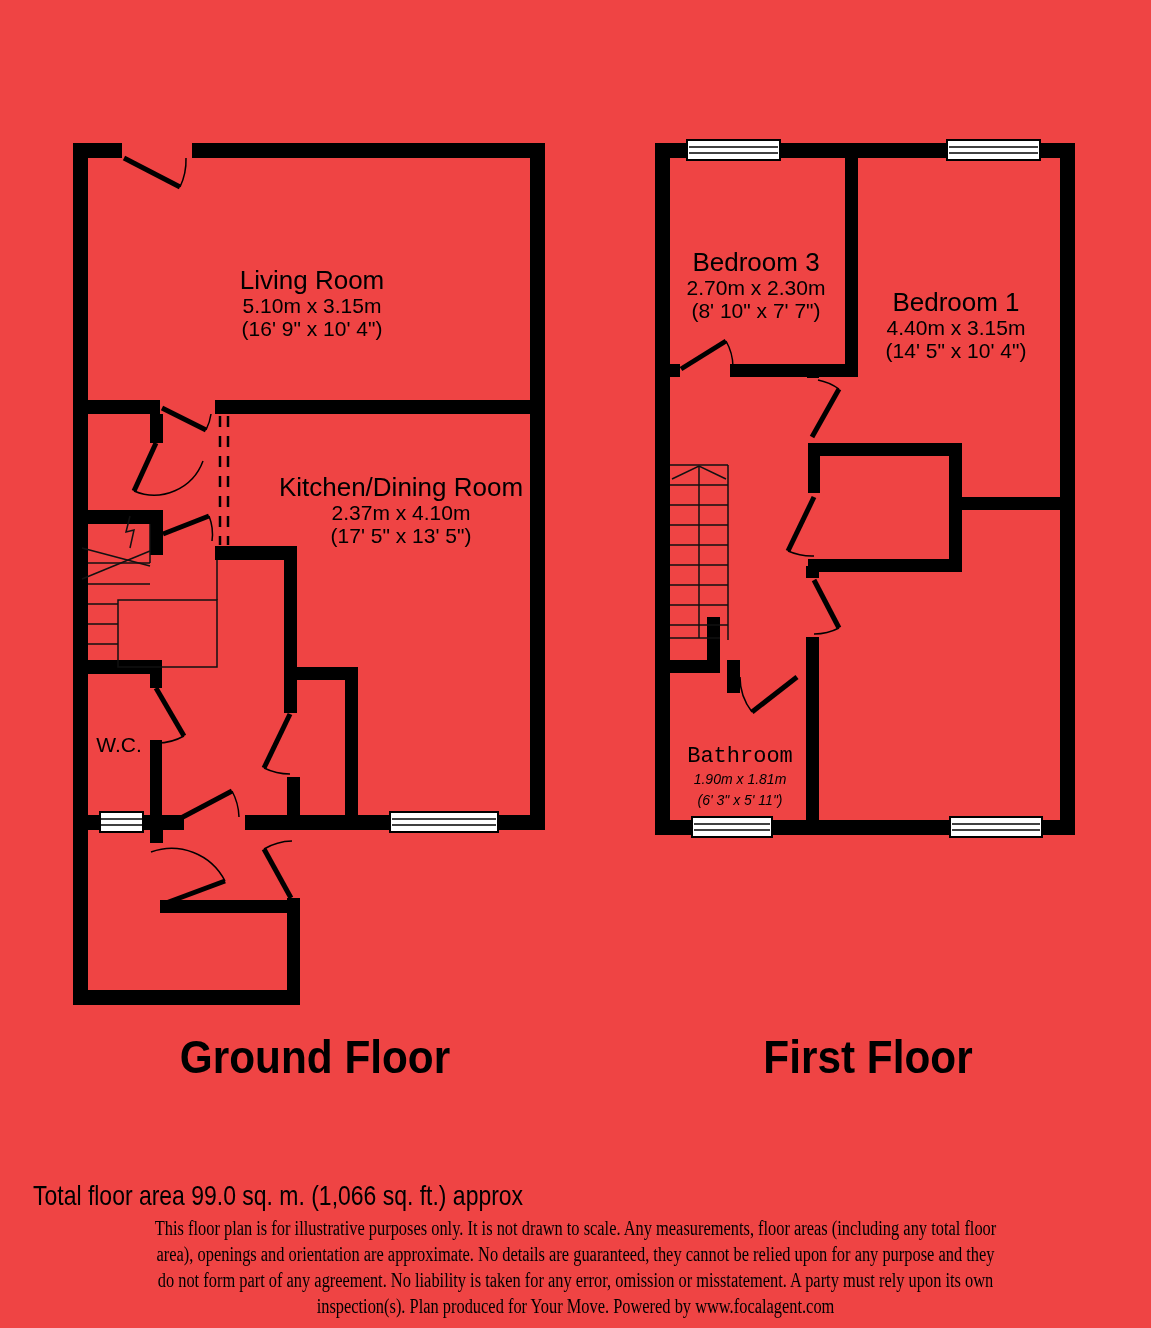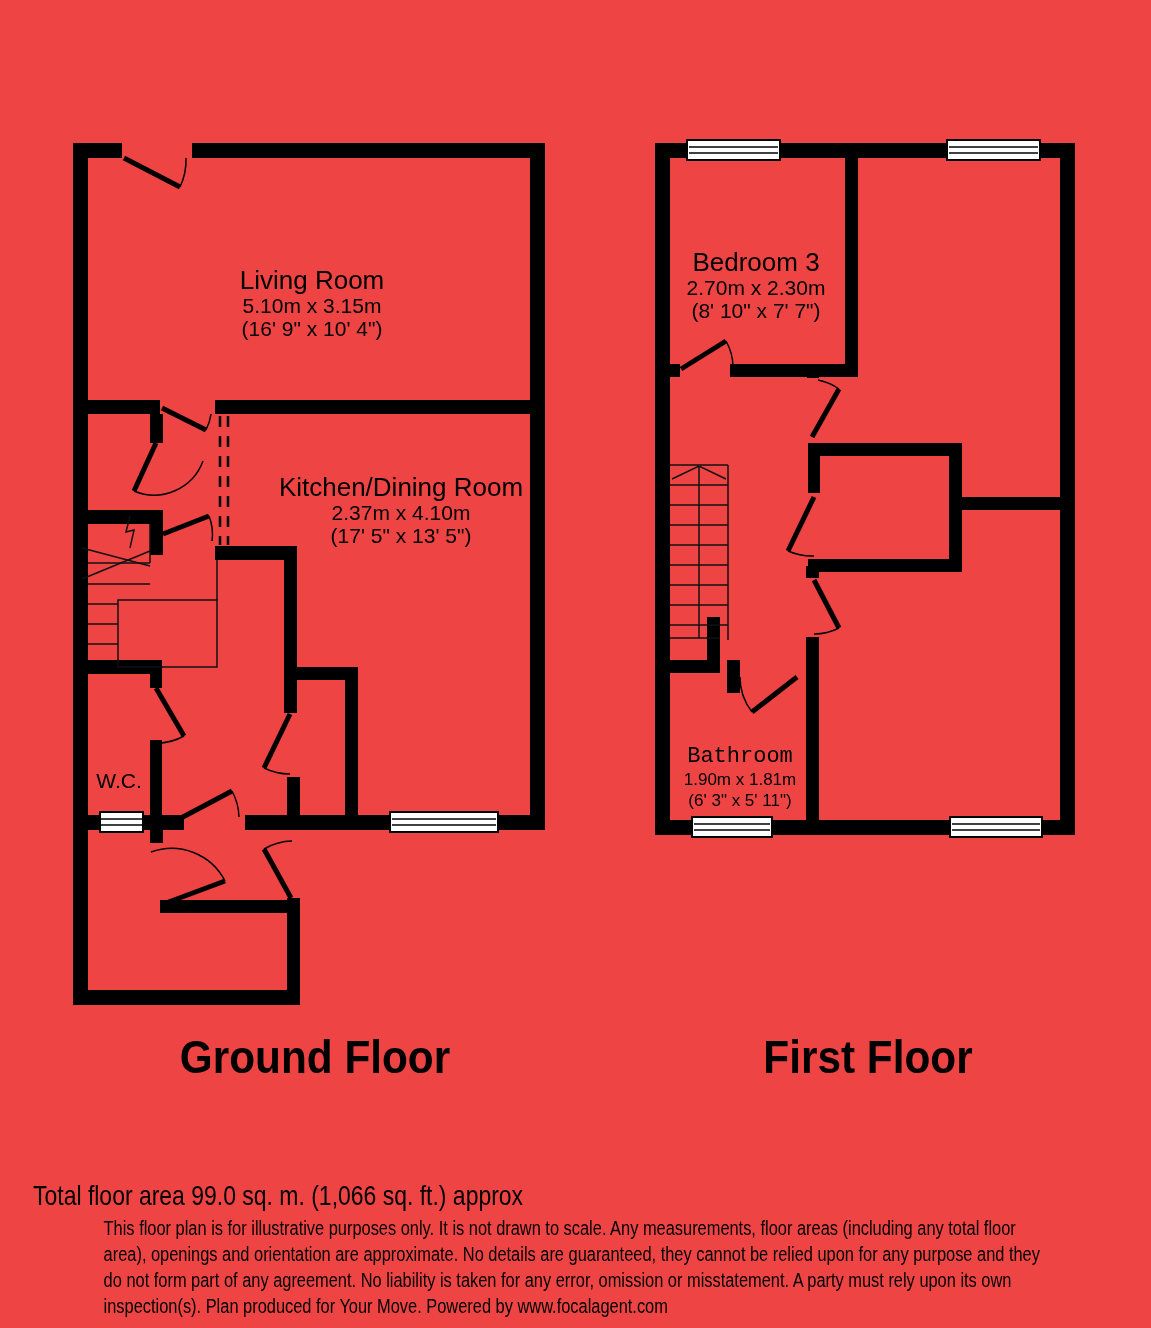--- a/index.html
+++ b/index.html
@@ -3,27 +3,27 @@
 <meta charset="utf-8">
 <style>
   html,body{margin:0;padding:0;background:#ffffff;}
   .page{position:relative;width:1151px;height:1328px;background:#ef4444;
         font-family:"Liberation Sans",sans-serif;color:#000;overflow:hidden;}
   .plan-svg{position:absolute;left:0;top:0;}
   .room-label{position:absolute;transform:translateX(-50%);text-align:center;white-space:nowrap;}
   .room-name{font-size:26px;line-height:28px;}
   .room-dims{font-size:21px;line-height:23px;}
   .room-label.small .room-name{font-size:22px;line-height:25px;font-family:Liberation Mono, monospace;}
-  .room-label.small .room-dims{font-size:17px;line-height:21px;}
+  .room-label.small .room-dims{font-size:14px;line-height:21px;font-style:italic;}
   .wc-label{position:absolute;transform:translateX(-50%);font-size:21px;white-space:nowrap;}
   .floor-title{position:absolute;transform:translateX(-50%) scaleX(0.92);transform-origin:center top;
                font-weight:bold;font-size:46px;line-height:48px;white-space:nowrap;}
   .total-area{position:absolute;left:33px;top:1180px;font-size:28px;line-height:32px;
               transform:scaleX(0.82);transform-origin:0 0;white-space:nowrap;}
-  .disclaimer{position:absolute;left:0;top:1215px;width:1151px;text-align:left;}
+  .disclaimer{position:absolute;left:0;top:1215px;width:1151px;text-align:center;font-family:Liberation Serif, serif;}
   .disclaimer-line{font-size:20px;line-height:26px;transform:scaleX(0.82);transform-origin:center top;white-space:nowrap;}
 </style>
 </head>
 <body>
 
 <div class="page">
 
   <svg class="plan-svg" width="1151" height="1328" viewBox="0 0 1151 1328">
 
     <g>
@@ -246,28 +246,33 @@
     <div class="room-dims">5.10m x 3.15m</div>
     <div class="room-dims">(16' 9" x 10' 4")</div>
   </div>
 
   <div class="room-label" style="left:401px;top:473px;">
     <div class="room-name">Kitchen/Dining Room</div>
     <div class="room-dims">2.37m x 4.10m</div>
     <div class="room-dims">(17' 5" x 13' 5")</div>
   </div>
 
-  <div class="wc-label" style="left:119px;top:733px;margin-top:36px;">W.C.</div>
+  <div class="wc-label" style="left:119px;top:733px;">W.C.</div>
 
   <div class="room-label" style="left:756px;top:248px;">
     <div class="room-name">Bedroom 3</div>
     <div class="room-dims">2.70m x 2.30m</div>
     <div class="room-dims">(8' 10" x 7' 7")</div>
   </div>
 
+  <div class="room-label" style="left:956px;top:288px;">
+    <div class="room-name">Bedroom 1</div>
+    <div class="room-dims">4.40m x 3.15m</div>
+    <div class="room-dims">(14' 5" x 10' 4")</div>
+  </div>
 
 
   <div class="room-label small" style="left:740px;top:744px;">
     <div class="room-name">Bathroom</div>
     <div class="room-dims">1.90m x 1.81m</div>
     <div class="room-dims">(6' 3" x 5' 11")</div>
   </div>
 
   <div class="floor-title" style="left:315px;top:1033px;">Ground Floor</div>
   <div class="floor-title" style="left:868px;top:1033px;">First Floor</div>

